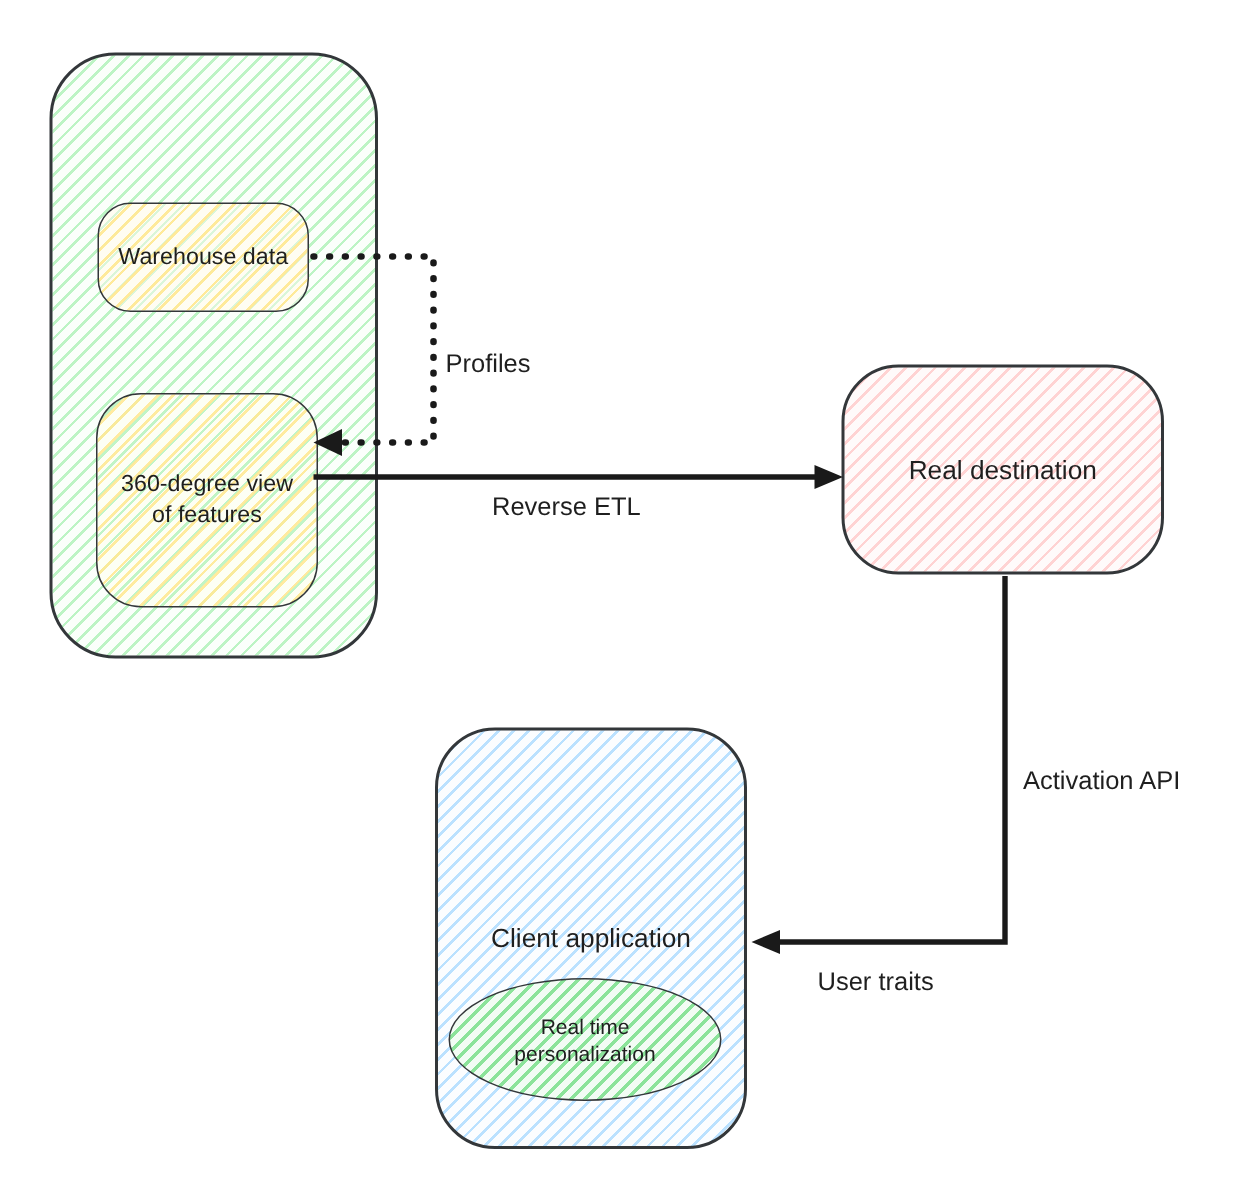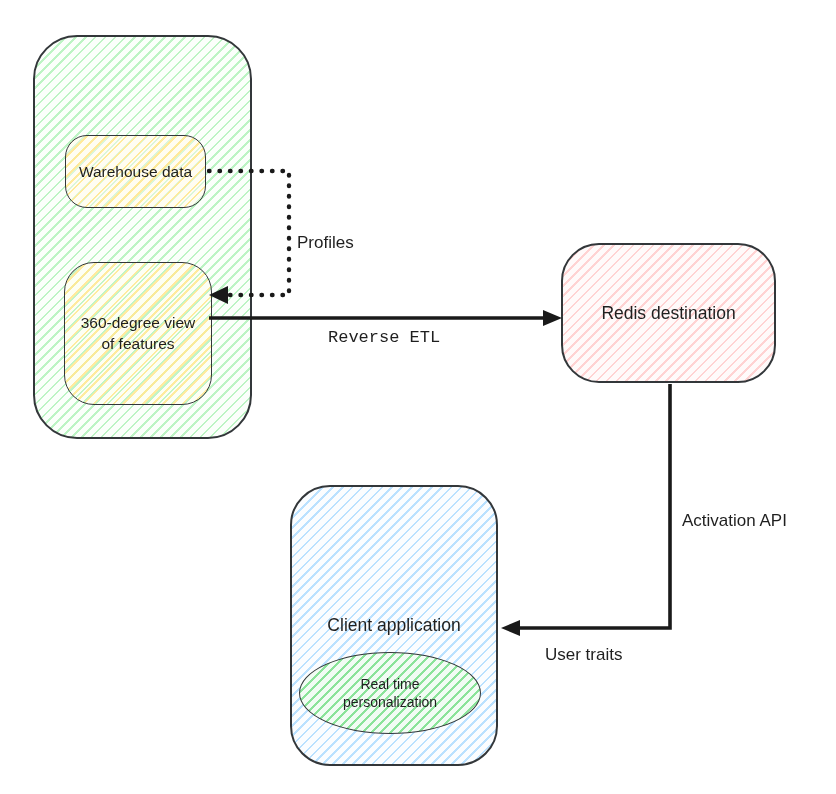--- a/index.html
+++ b/index.html
@@ -70,42 +70,42 @@
     background-image:
       repeating-linear-gradient(135deg, rgba(105,219,124,.75) 0 2.2px, rgba(0,0,0,0) 2.2px 6.6px);
     background-color:#f2fcf4;
     font-size:14px;line-height:1.3;
     padding:0 18px;
   }
   .edge-label{
     position:absolute;font-size:17px;white-space:nowrap;
   }
   .lbl-profiles{left:297px;top:207px;margin-top:26px;}
-  .lbl-reverse-etl{left:328px;top:328px;font-family:Liberation Mono, monospace;}
+  .lbl-reverse-etl{left:328px;top:328px;}
   .lbl-activation-api{left:682px;top:483px;margin-top:28px;}
   .lbl-user-traits{left:545px;top:645px;}
   svg.edges{position:absolute;inset:0;pointer-events:none;}
 </style>
 </head>
 <body>
 
 <div class="canvas">
 
   <div class="node group"></div>
 
   <div class="node warehouse">
     <span>Warehouse data</span>
   </div>
 
   <div class="node feature">
     <span>360-degree view of features</span>
   </div>
 
   <div class="node redis">
-    <span>Redis destination</span>
+    <span>Real destination</span>
   </div>
 
   <div class="node client">
     <div class="client-label">Client application</div>
   </div>
 
   <div class="node realtime">
     <span>Real time personalization</span>
   </div>
 

